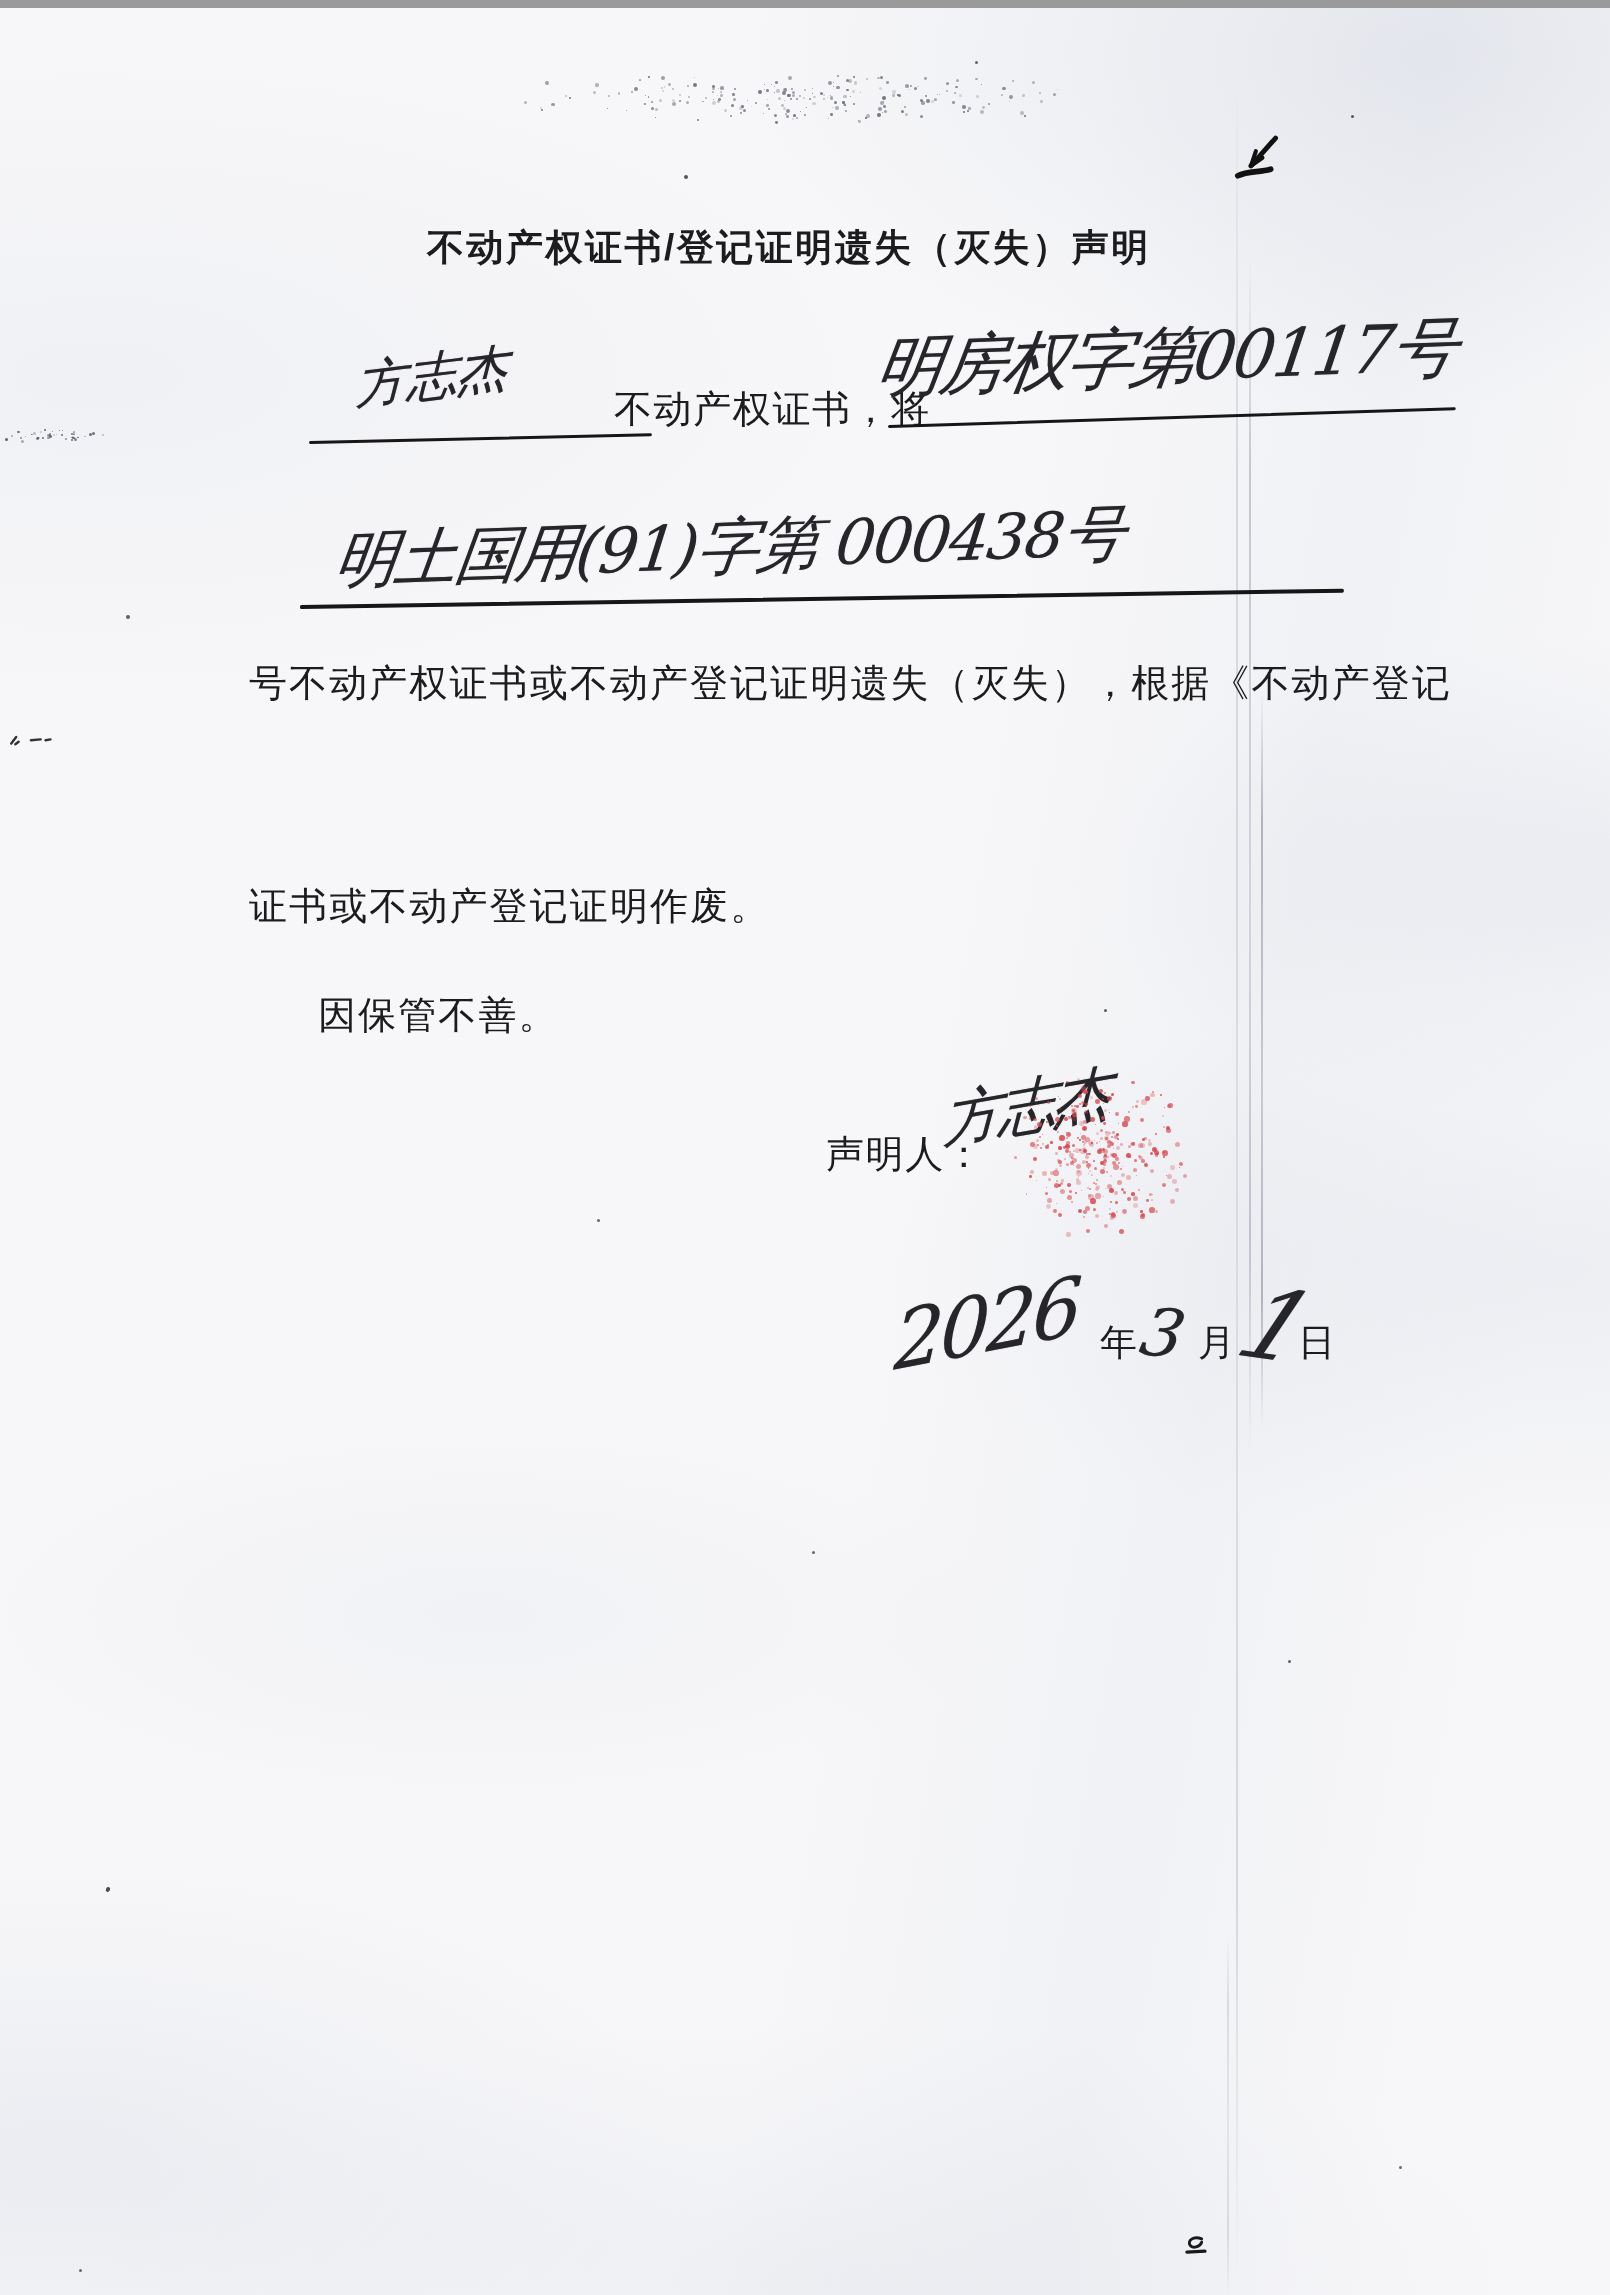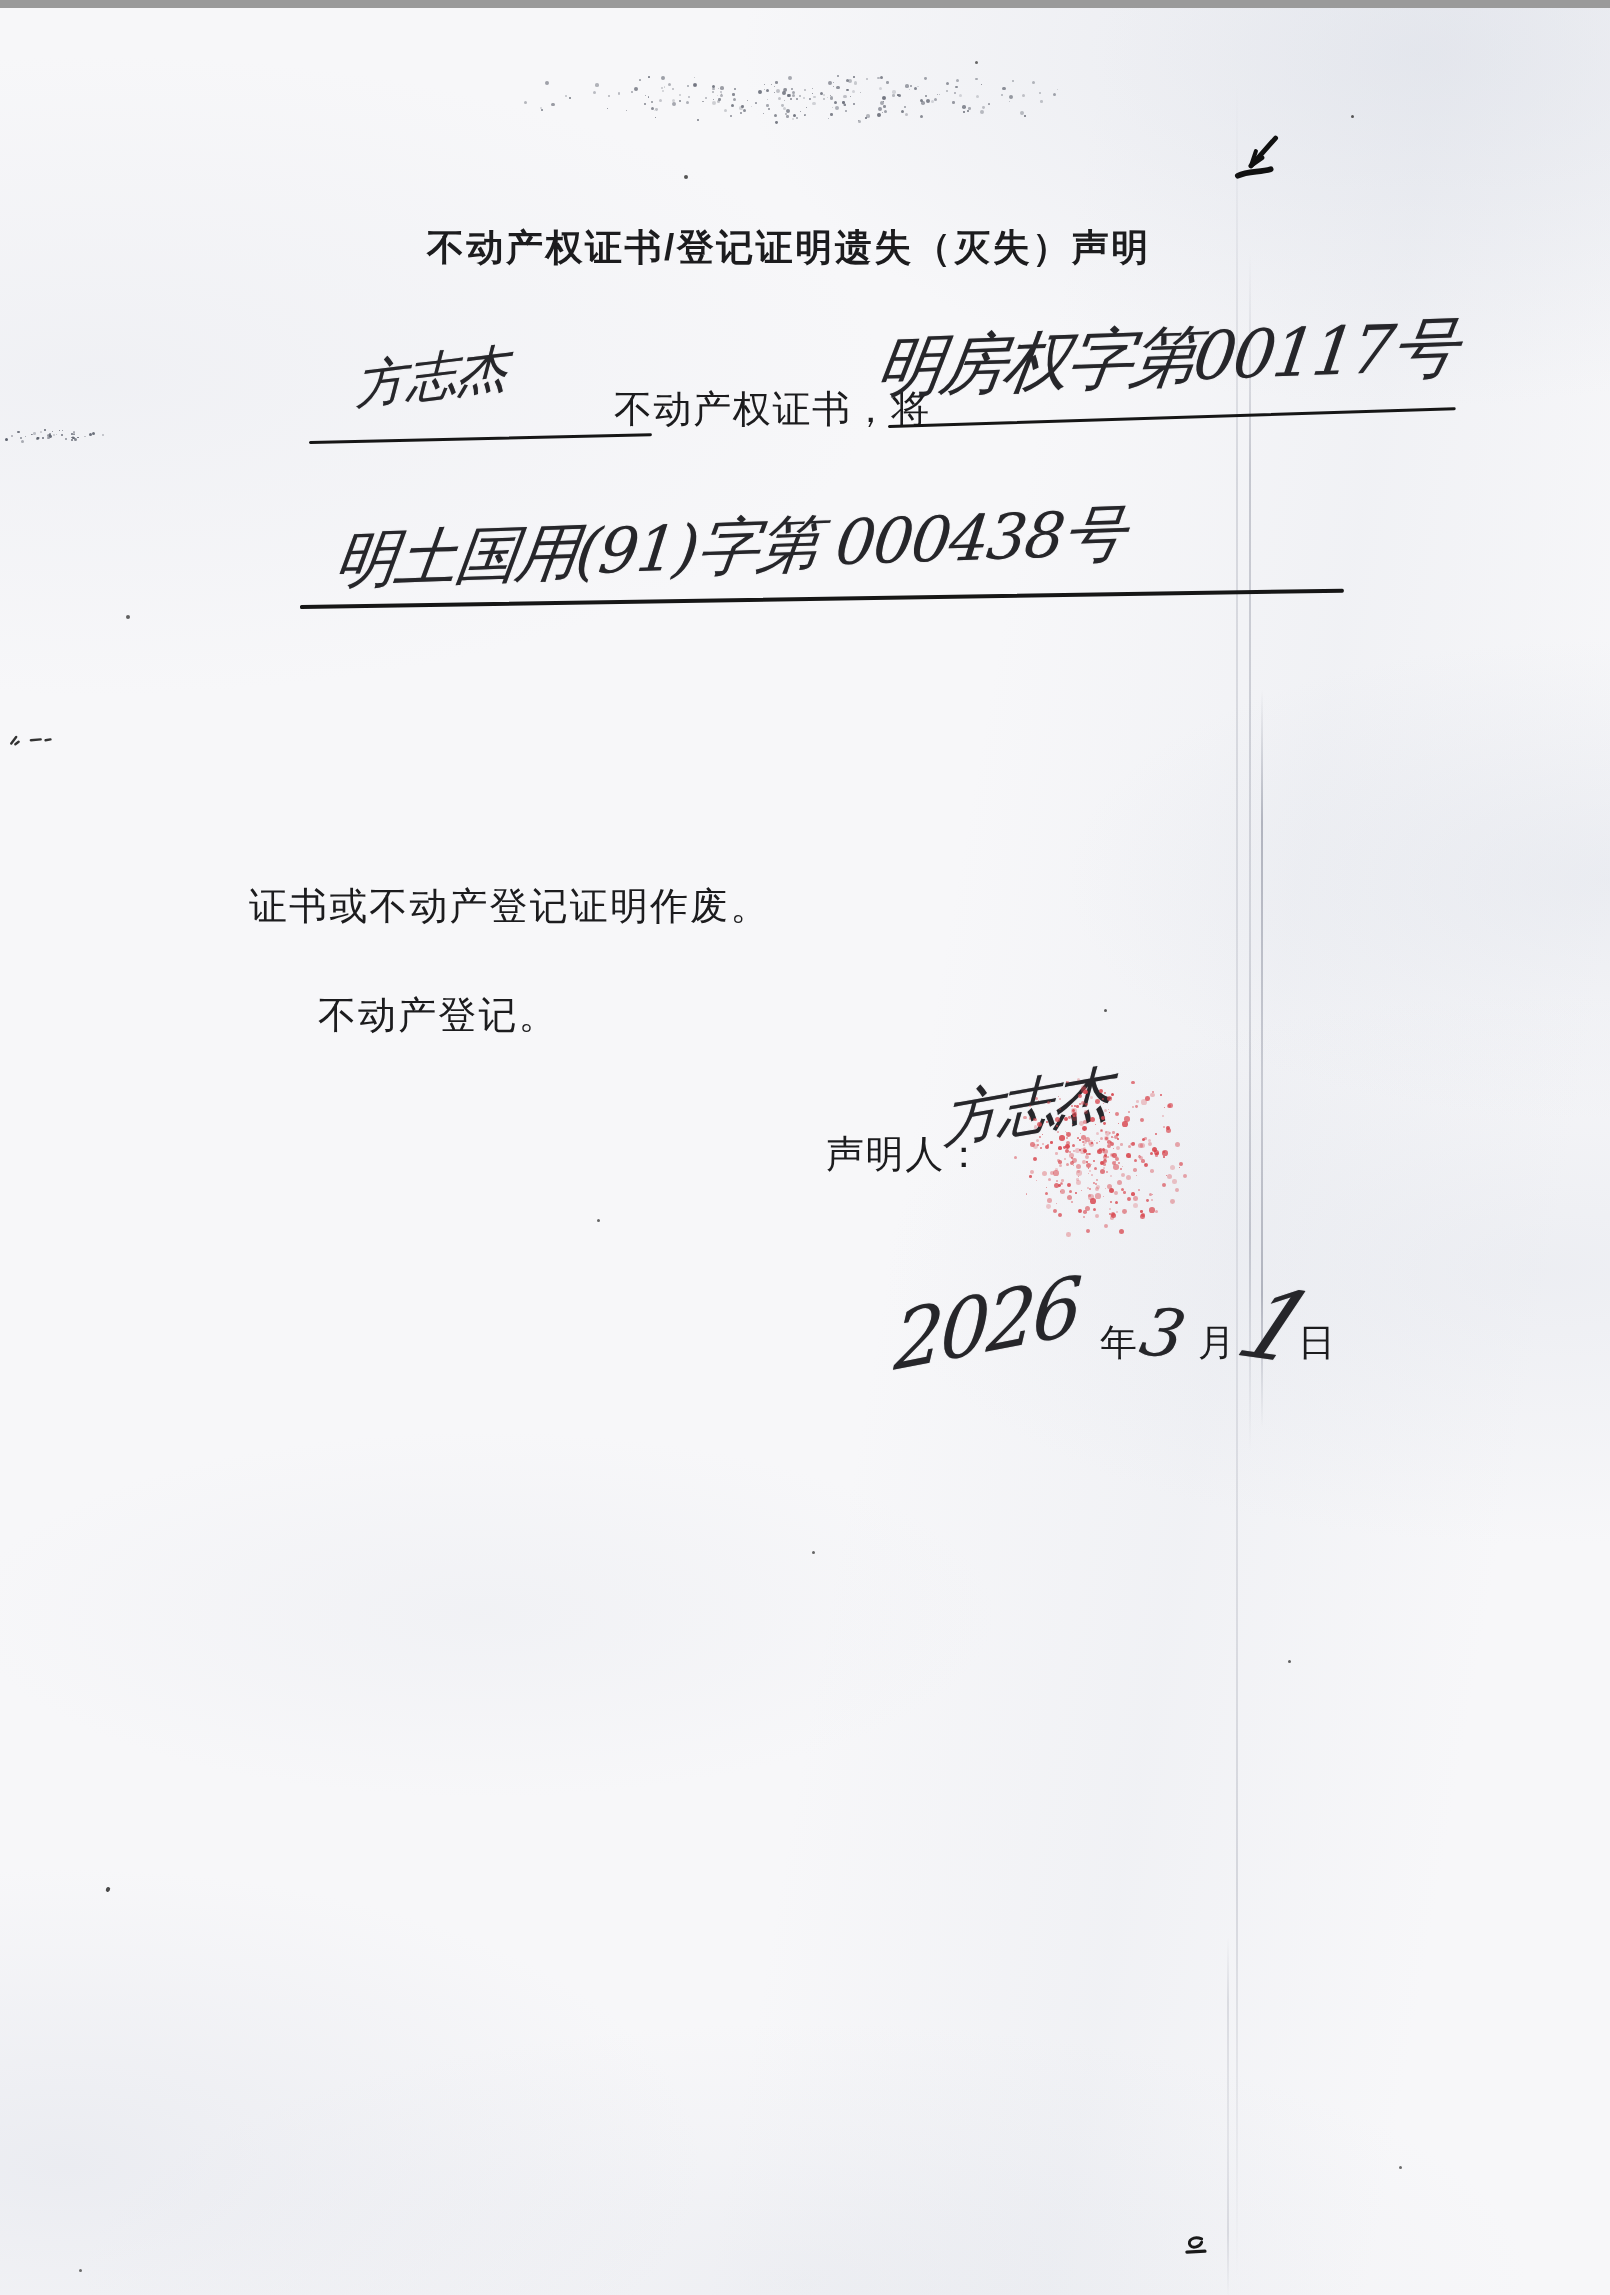--- a/index.html
+++ b/index.html
@@ -281,22 +281,23 @@
 
   <div class="abs hand" style="left:355px;top:335px;font-size:51px;transform:rotate(-7deg) skewX(-8deg);">方志杰</div>
   <div class="abs underline" style="left:309px;top:433px;width:343px;height:3.3px;transform:rotate(-1.3deg);"></div>
   <div class="abs printed" style="left:614px;top:376px;font-size:38px;letter-spacing:1.6px;">不动产权证书，将</div>
   <div class="abs hand" style="left:877px;top:305px;font-size:66px;letter-spacing:-2.5px;transform:rotate(-2deg) skewX(-10deg);">明房权字第00117号</div>
   <div class="abs underline" style="left:888px;top:417px;width:568px;height:3.3px;transform:rotate(-1.8deg);"></div>
 
   <div class="abs hand" style="left:335px;top:497px;font-size:62px;letter-spacing:-1.6px;transform:rotate(-2deg) skewX(-9deg);">明土国用(91)字第 000438号</div>
   <div class="abs underline" style="left:300px;top:597px;width:1044px;height:4.1px;transform:rotate(-0.9deg);"></div>
 
+  <div class="abs printed body-line" style="left:249px;top:650px;">号不动产权证书或不动产登记证明遗失（灭失），根据《不动产登记</div>
   <div class="abs printed body-line" style="left:249px;top:873px;">证书或不动产登记证明作废。</div>
-  <div class="abs printed body-line" style="left:318px;top:982px;">不动产登记。</div>
+  <div class="abs printed body-line" style="left:318px;top:982px;">因保管不善。</div>
 
   <div class="abs printed" style="left:826px;top:1121px;font-size:38px;letter-spacing:1.6px;text-align:right;">声明人：</div>
   <div class="abs hand" style="left:942px;top:1060px;font-size:59px;letter-spacing:-3.3px;transform:rotate(-10deg) skewX(-12deg);">方志杰</div>
   <div id="fingerprint" class="abs" style="left:1009px;top:1059px;width:181px;height:172px;">
       <span style="position: absolute; border-radius: 50%; left: 151px; top: 27px; width: 2.3px; height: 2.3px; background: rgb(216, 72, 80); opacity: 0.9;"></span>
       <span style="position: absolute; border-radius: 50%; left: 112px; top: 106px; width: 4.3px; height: 4.3px; background: rgb(216, 72, 80); opacity: 0.35;"></span>
       <span style="position: absolute; border-radius: 50%; left: 121px; top: 76px; width: 2.3px; height: 2.3px; background: rgb(216, 72, 80); opacity: 0.34;"></span>
       <span style="position: absolute; border-radius: 50%; left: 66px; top: 81px; width: 4.5px; height: 4.5px; background: rgb(216, 72, 80); opacity: 0.27;"></span>
       <span style="position: absolute; border-radius: 50%; left: 141px; top: 25.6px; width: 4.8px; height: 4.8px; background: rgb(216, 72, 80); opacity: 0.33;"></span>
       <span style="position: absolute; border-radius: 50%; left: 90px; top: 22px; width: 4.1px; height: 4.1px; background: rgb(216, 72, 80); opacity: 0.87;"></span>

